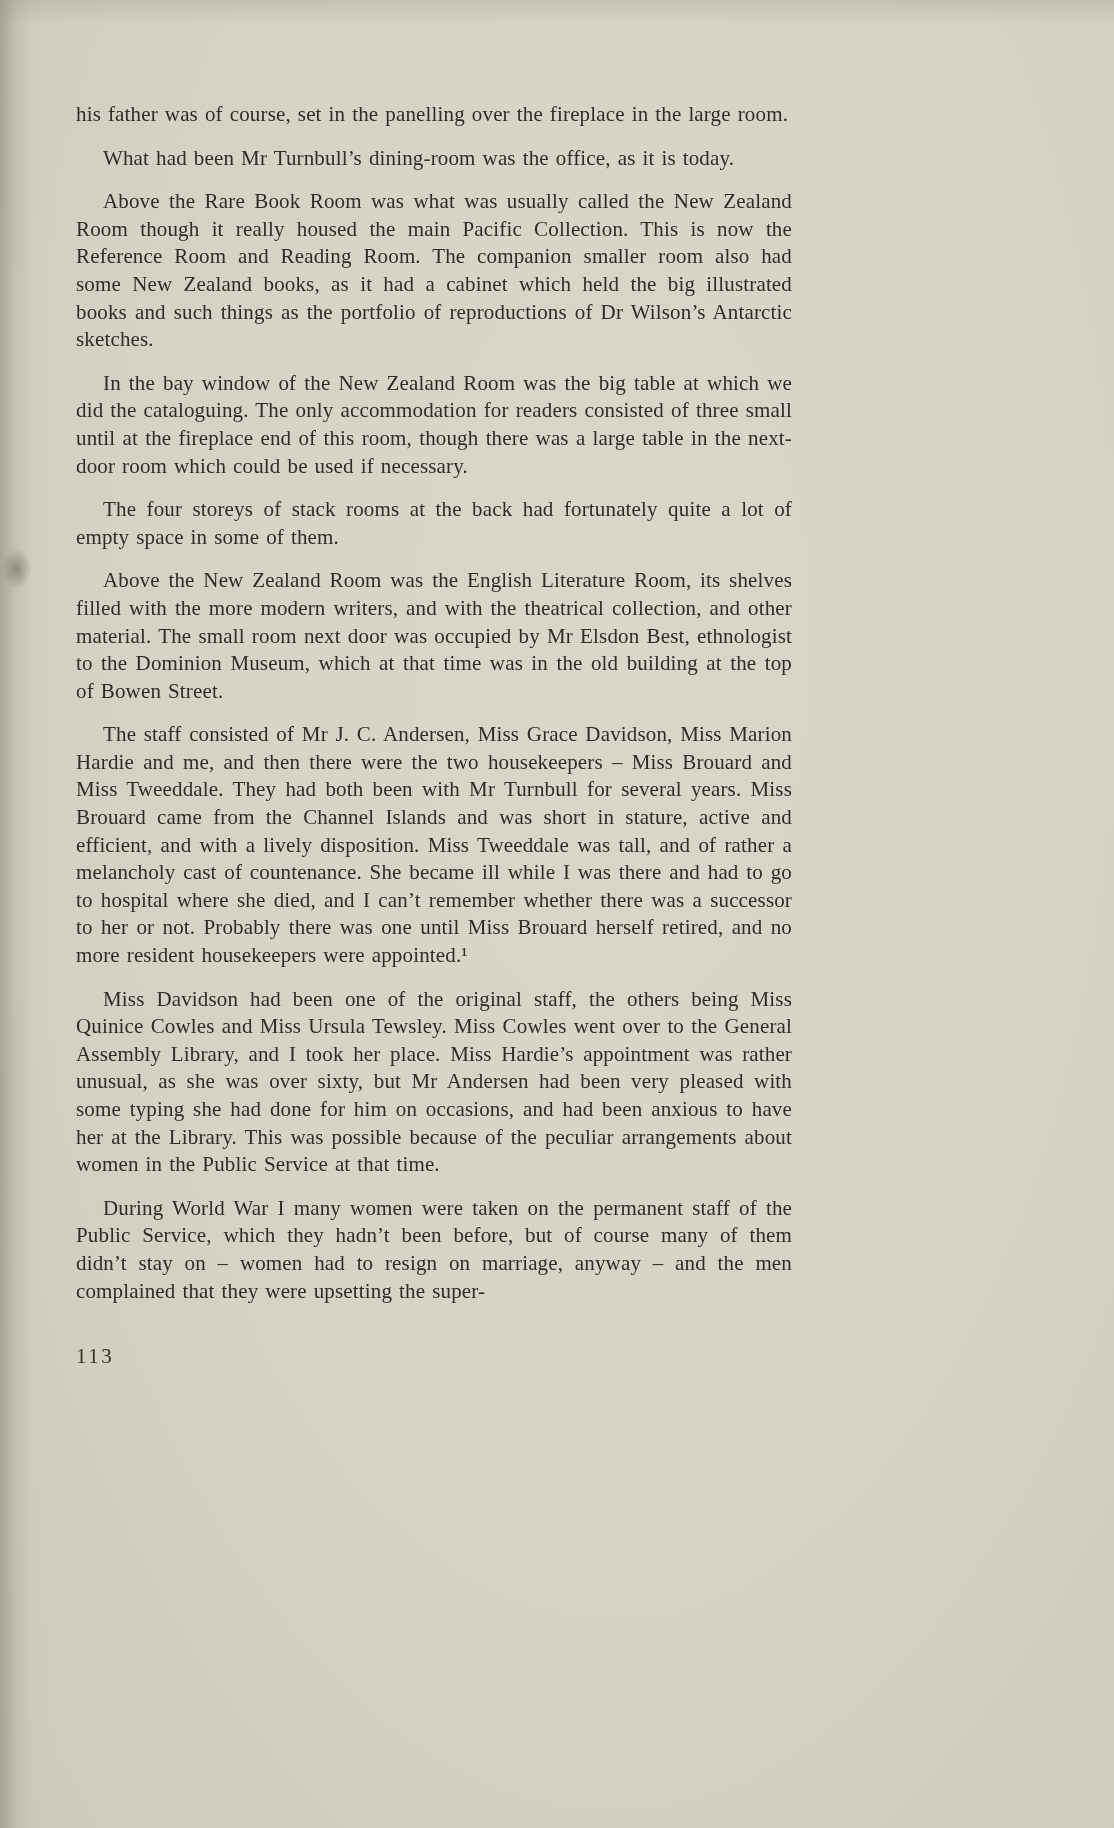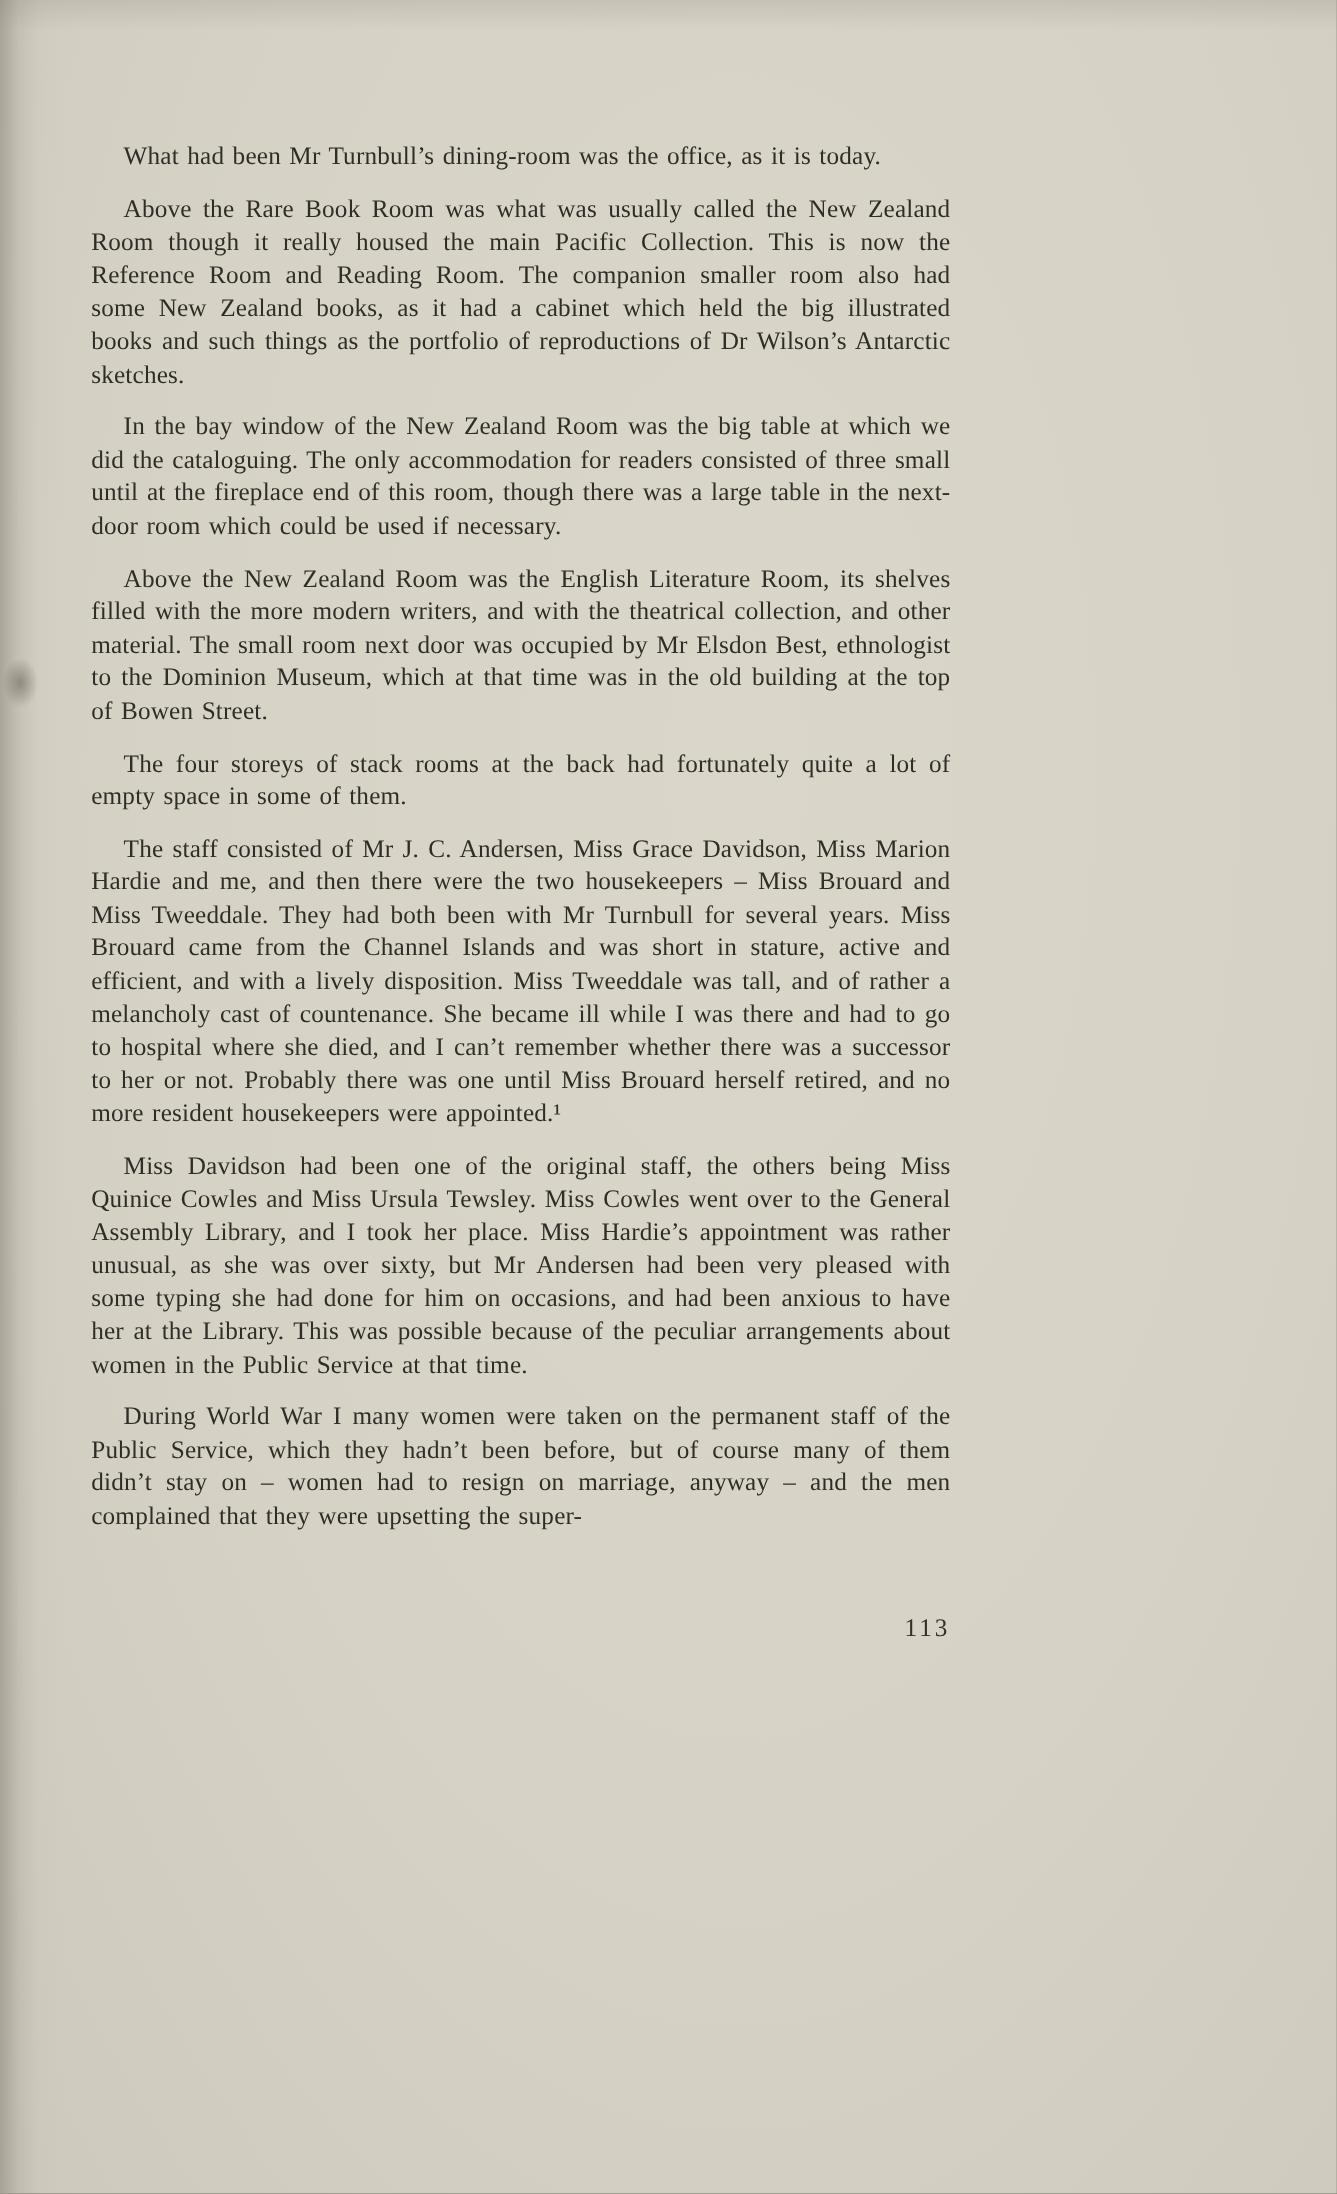--- a/index.html
+++ b/index.html
@@ -55,39 +55,40 @@
   }
   .text-block p.indent {
     text-indent: 27px;
     margin-top: 16px;
   }
   .page-number {
     position: absolute;
     left: 76px;
     top: 1344px;
     width: 716px;
-    text-align: right;
+    text-align: left;
     font-size: 21px;
     letter-spacing: 2.5px;
     color: #343229;
   }
 </style>
 </head>
 <body>
 
 <div class="page">
   <div class="edge-shadow-left"></div>
   <div class="edge-shadow-top"></div>
   <div class="smudge"></div>
 
   <div class="text-block">
+    <p>his father was of course, set in the panelling over the fireplace in the large room.</p>
     <p class="indent">What had been Mr Turnbull’s dining-room was the office, as it is today.</p>
     <p class="indent">Above the Rare Book Room was what was usually called the New Zealand Room though it really housed the main Pacific Collection. This is now the Reference Room and Reading Room. The companion smaller room also had some New Zealand books, as it had a cabinet which held the big illustrated books and such things as the portfolio of reproductions of Dr Wilson’s Antarctic sketches.</p>
     <p class="indent">In the bay window of the New Zealand Room was the big table at which we did the cataloguing. The only accommodation for readers consisted of three small until at the fireplace end of this room, though there was a large table in the next-door room which could be used if necessary.</p>
+    <p class="indent">The four storeys of stack rooms at the back had fortunately quite a lot of empty space in some of them.</p>
     <p class="indent">Above the New Zealand Room was the English Literature Room, its shelves filled with the more modern writers, and with the theatrical collection, and other material. The small room next door was occupied by Mr Elsdon Best, ethnologist to the Dominion Museum, which at that time was in the old building at the top of Bowen Street.</p>
-    <p class="indent">The four storeys of stack rooms at the back had fortunately quite a lot of empty space in some of them.</p>
     <p class="indent">The staff consisted of Mr J. C. Andersen, Miss Grace Davidson, Miss Marion Hardie and me, and then there were the two housekeepers – Miss Brouard and Miss Tweeddale. They had both been with Mr Turnbull for several years. Miss Brouard came from the Channel Islands and was short in stature, active and efficient, and with a lively disposition. Miss Tweeddale was tall, and of rather a melancholy cast of countenance. She became ill while I was there and had to go to hospital where she died, and I can’t remember whether there was a successor to her or not. Probably there was one until Miss Brouard herself retired, and no more resident housekeepers were appointed.¹</p>
     <p class="indent">Miss Davidson had been one of the original staff, the others being Miss Quinice Cowles and Miss Ursula Tewsley. Miss Cowles went over to the General Assembly Library, and I took her place. Miss Hardie’s appointment was rather unusual, as she was over sixty, but Mr Andersen had been very pleased with some typing she had done for him on occasions, and had been anxious to have her at the Library. This was possible because of the peculiar arrangements about women in the Public Service at that time.</p>
     <p class="indent">During World War I many women were taken on the permanent staff of the Public Service, which they hadn’t been before, but of course many of them didn’t stay on – women had to resign on marriage, anyway – and the men complained that they were upsetting the super-</p>
   </div>
 
   <div class="page-number">113</div>
 </div>
 
 </body></html>

